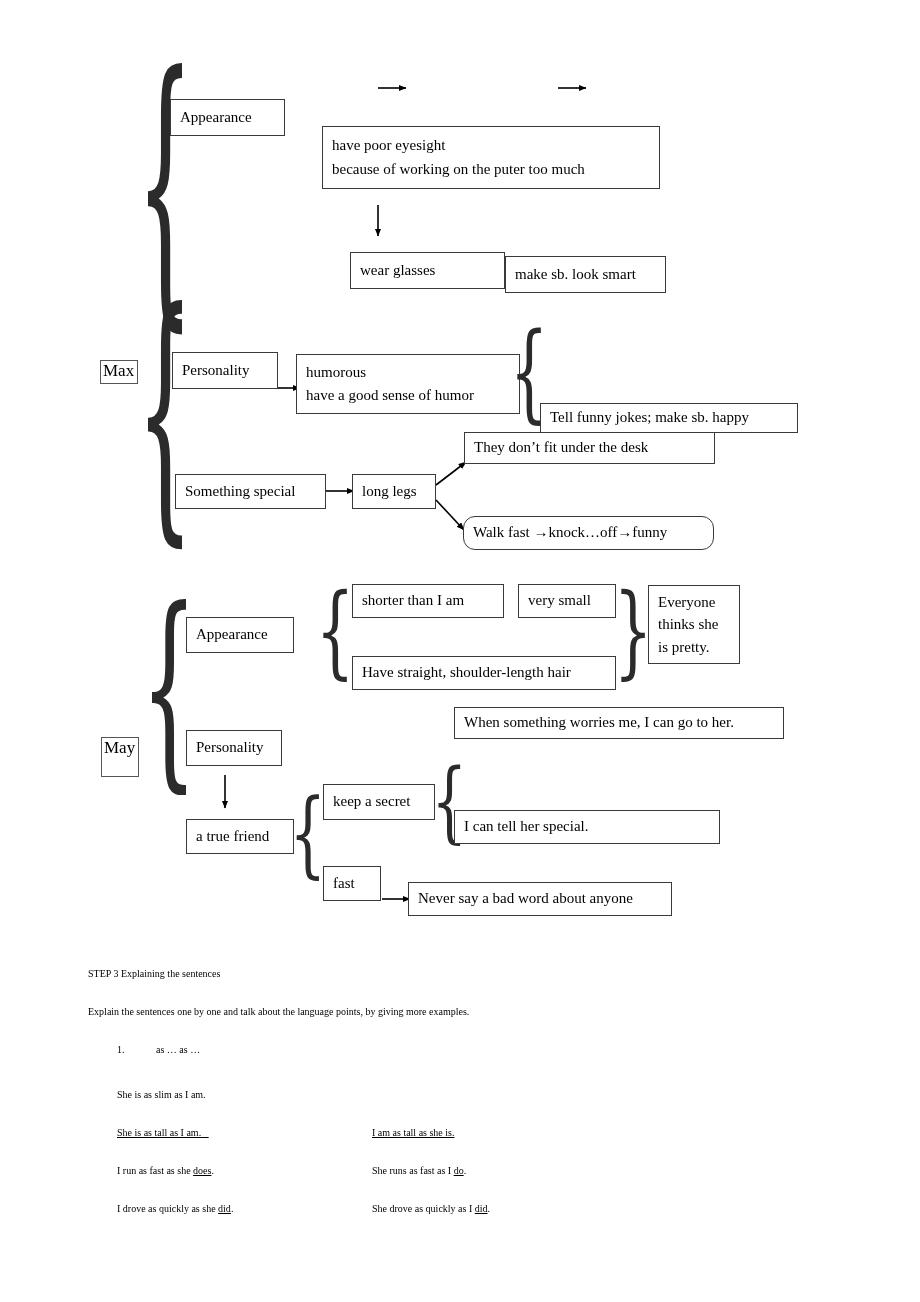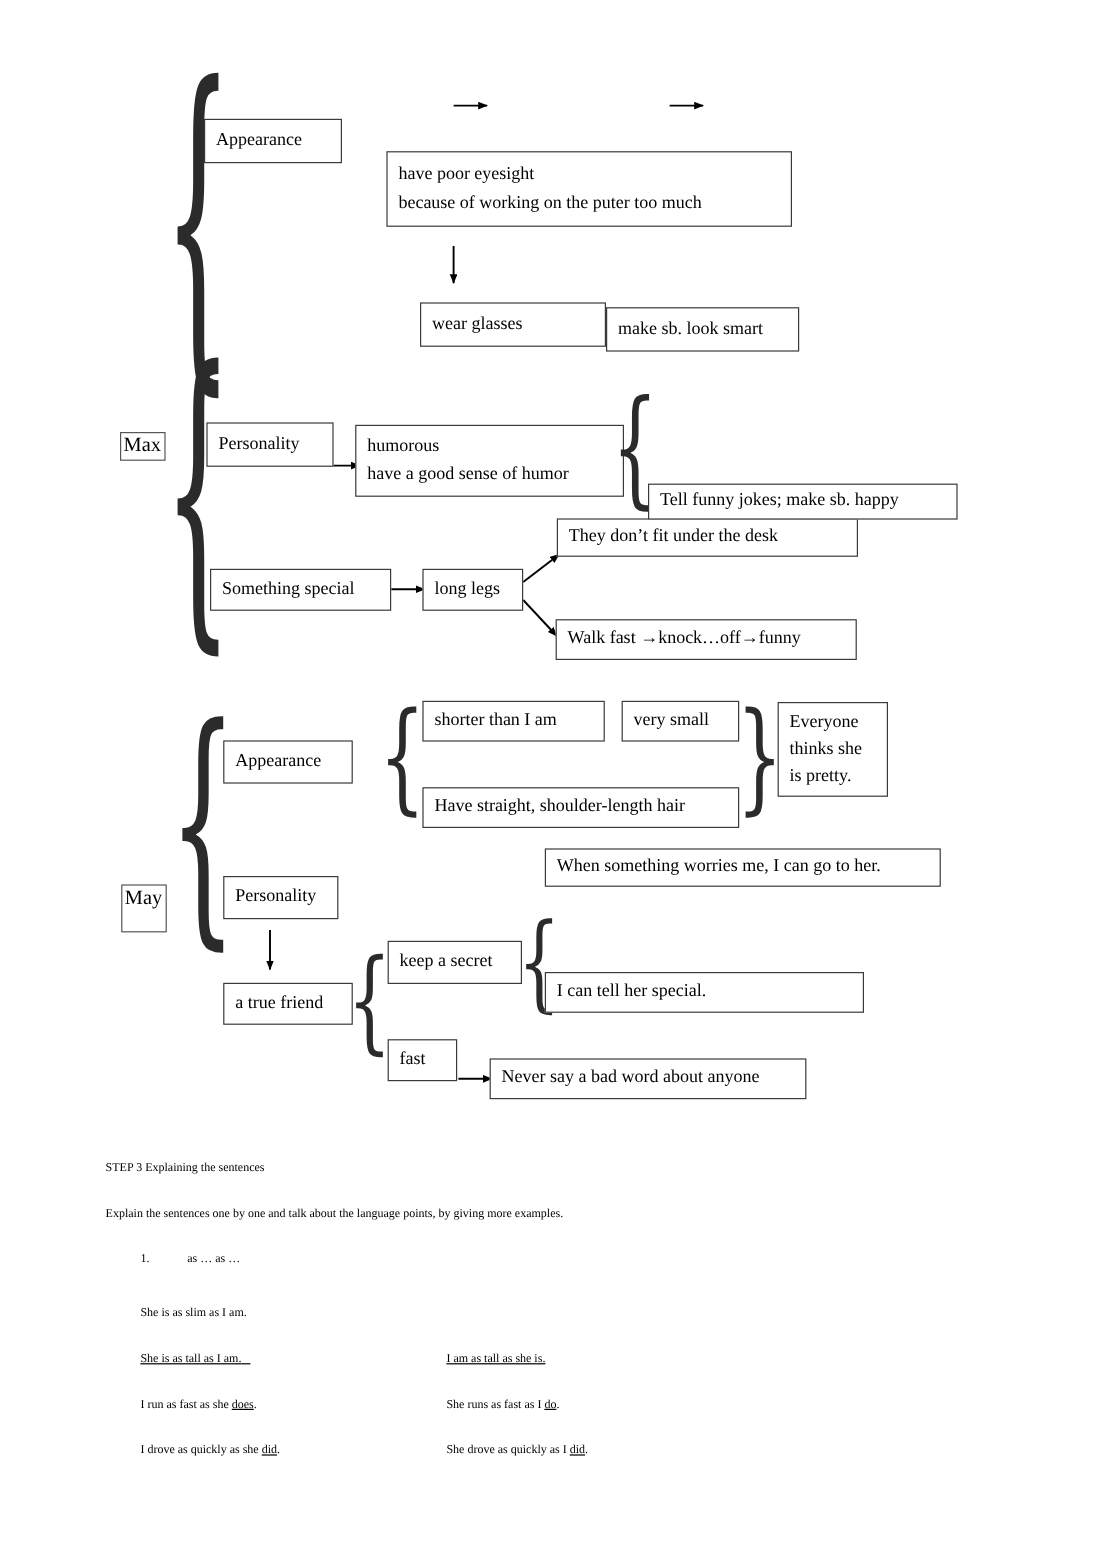--- a/index.html
+++ b/index.html
@@ -135,21 +135,21 @@
 
 
   <div class="box" style="left:464px; top:432px; width:251px; height:32px;">They don’t fit under the desk</div>
 
   <div class="box" style="left:540px; top:403px; width:258px; height:30px;">Tell funny jokes; make sb. happy</div>
 
   <div class="box" style="left:175px; top:474px; width:151px; height:35px;">Something special</div>
 
   <div class="box" style="left:352px; top:474px; width:84px; height:35px;">long legs</div>
 
-  <div class="box" style="left:463px; top:516px; width:251px; height:34px;">Walk fast →knock…off→funny</div>
+  <div class="box" style="left:463px; top:516px; width:251px; height:34px;border-radius:12px;">Walk fast →knock…off→funny</div>
 
   <div class="labelbox" style="left:101px; top:737px; width:38px; height:40px;">May</div>
 
   <div class="brace" style="left:152px; top:580px; width:34px; height:215px; font-size:120px;">
     <span style="transform:scaleY(1.78) scaleX(0.8);">{</span>
   </div>
 
   <div class="box" style="left:186px; top:617px; width:108px; height:36px;">Appearance</div>
 
   <div class="brace" style="left:322px; top:578px; width:26px; height:105px; font-size:76px;">

